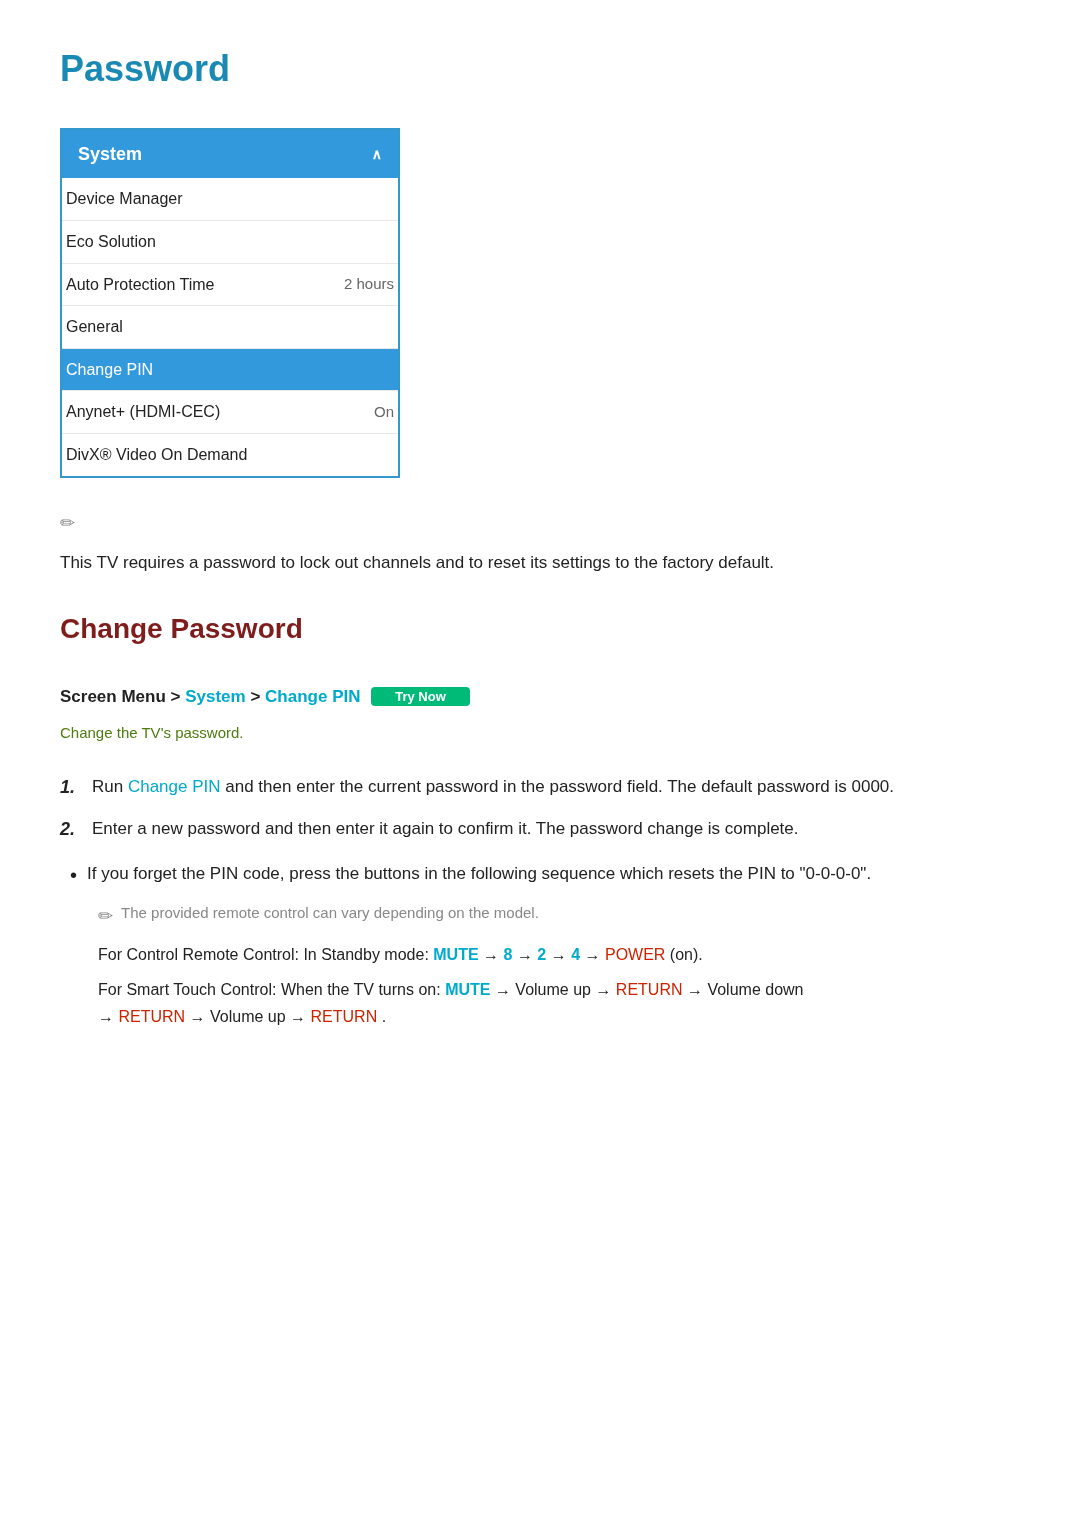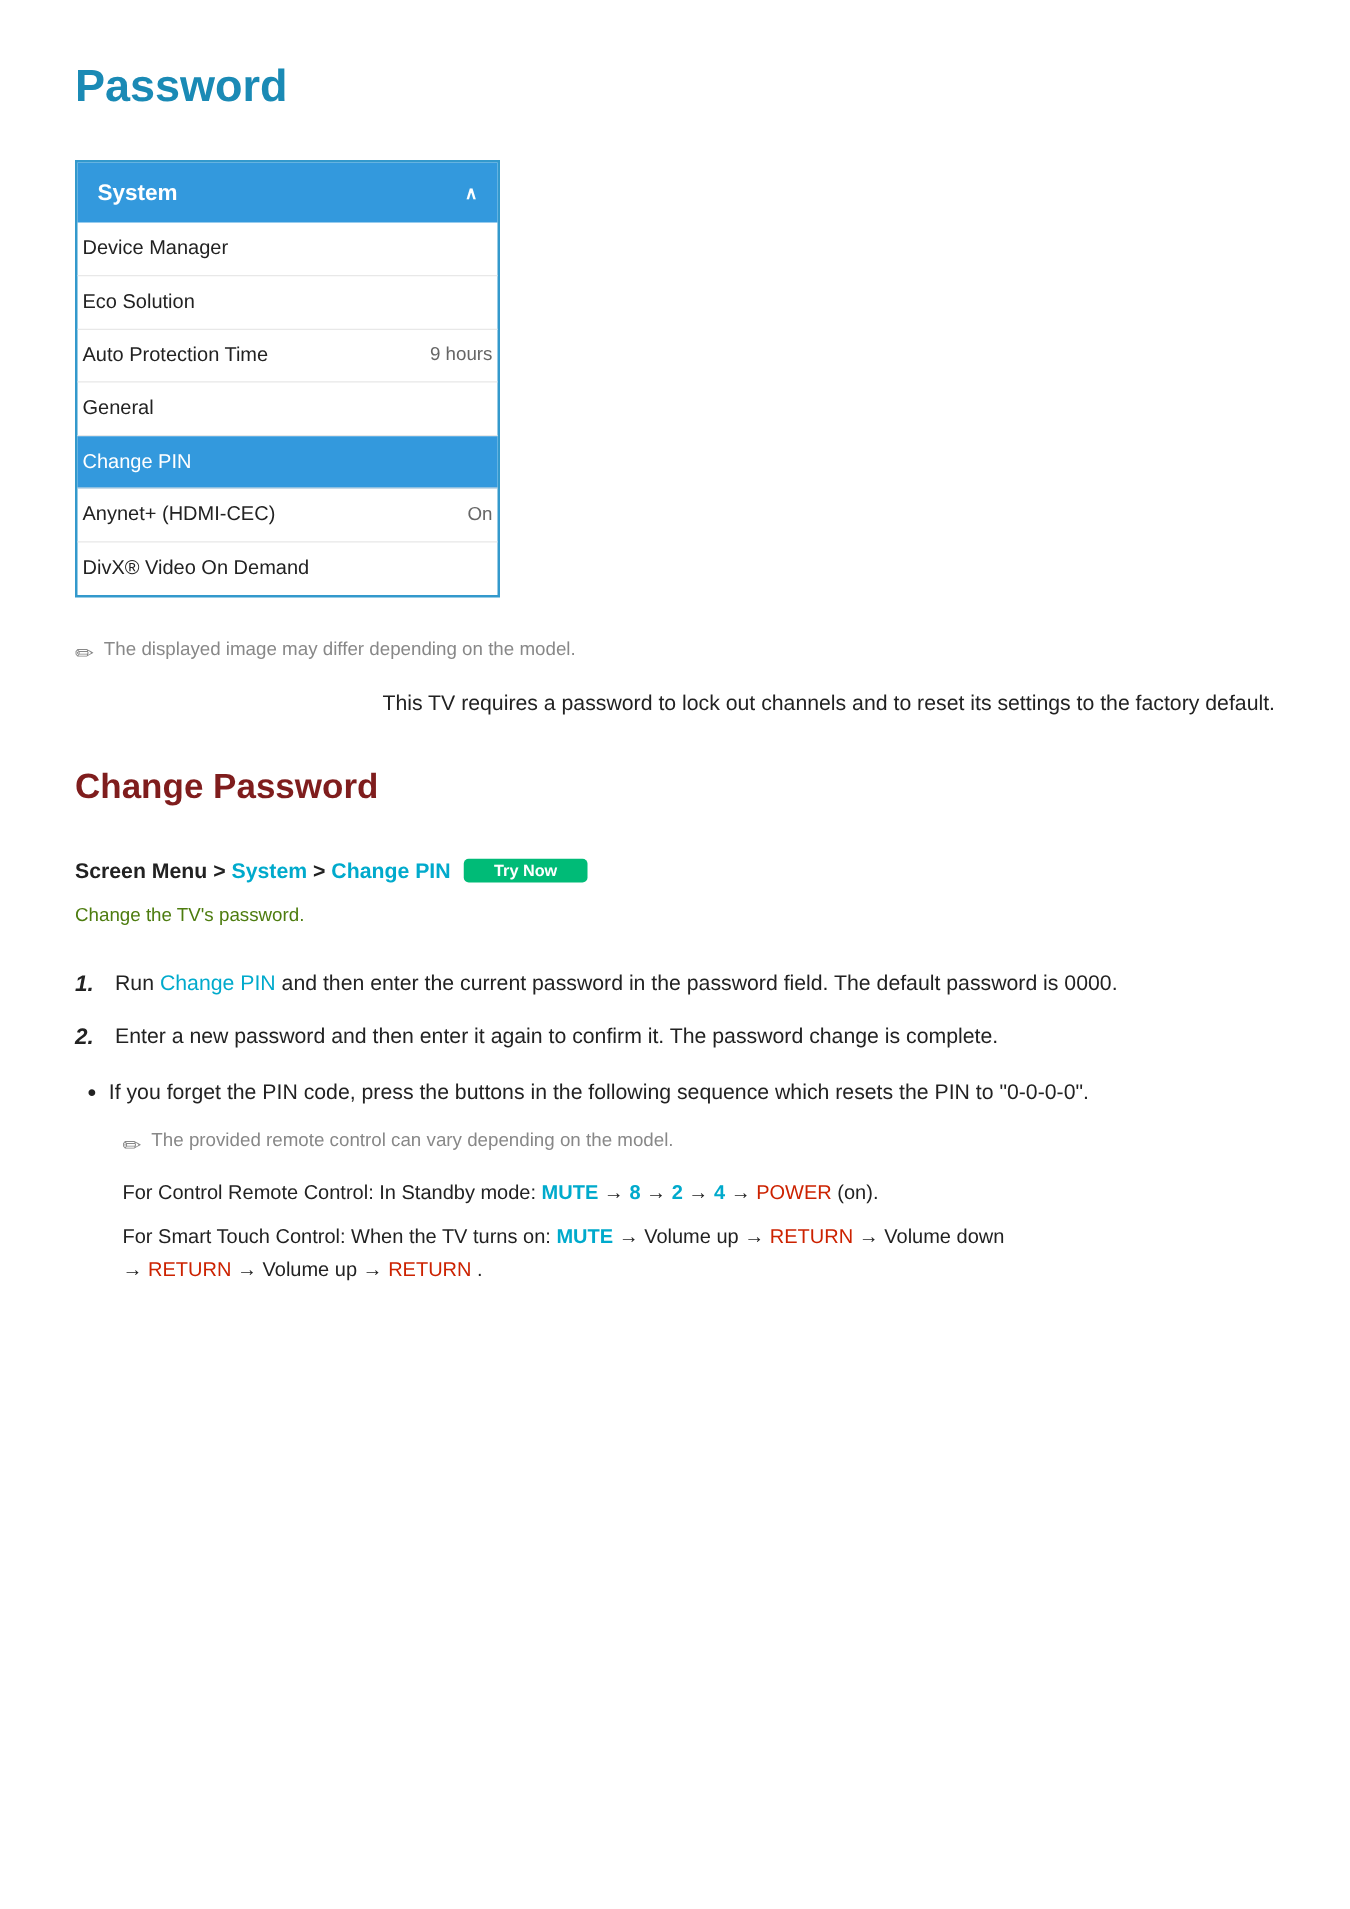--- a/index.html
+++ b/index.html
@@ -83,21 +83,20 @@
       font-size: 18px;
       margin-top: 1px;
       flex-shrink: 0;
     }
 
     .description-text {
       font-size: 17px;
       color: #222;
       margin-bottom: 30px;
       line-height: 1.6;
-      text-align: right;
     }
 
     .section-title {
       color: #7f1d1d;
       font-size: 28px;
       font-weight: bold;
       margin-bottom: 32px;
     }
 
     .screen-menu-line {
@@ -218,40 +217,39 @@
     <span class="chevron">∧</span>
   </div>
   <div class="menu-item">
     <span>Device Manager</span>
   </div>
   <div class="menu-item">
     <span>Eco Solution</span>
   </div>
   <div class="menu-item">
     <span>Auto Protection Time</span>
-    <span class="value">9 hours</span>
+    <span class="value">2 hours</span>
   </div>
   <div class="menu-item">
     <span>General</span>
   </div>
   <div class="menu-item selected">
     <span>Change PIN</span>
   </div>
   <div class="menu-item">
     <span>Anynet+ (HDMI-CEC)</span>
     <span class="value">On</span>
   </div>
   <div class="menu-item">
     <span>DivX® Video On Demand</span>
   </div>
 </div>
 
 <div class="note-line">
   <span class="note-icon">✏</span>
-  <span>The displayed image may differ depending on the model.</span>
 </div>
 
 <p class="description-text">This TV requires a password to lock out channels and to reset its settings to the factory default.</p>
 
 <h2 class="section-title">Change Password</h2>
 
 <div class="screen-menu-line">
   <span>Screen Menu &gt;</span>
   <span class="link-cyan">System</span>
   <span> &gt; </span>

